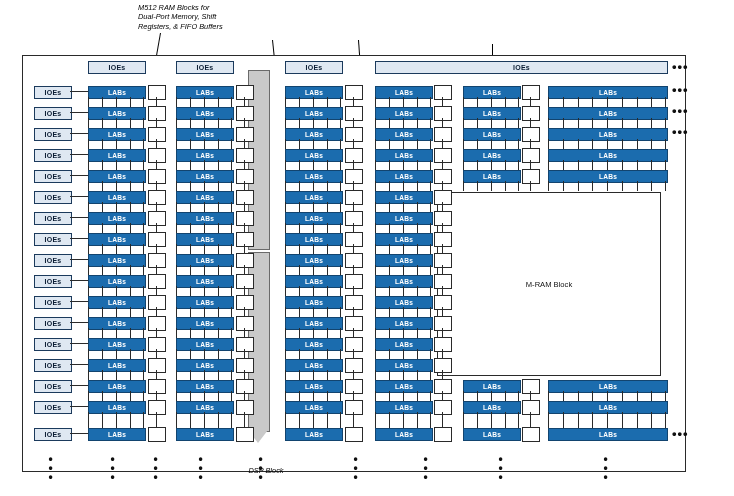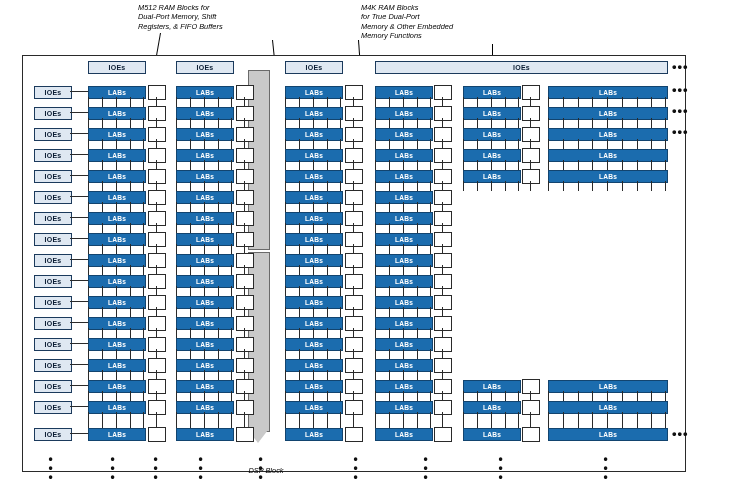--- a/index.html
+++ b/index.html
@@ -32,24 +32,20 @@
   .cap{position:absolute;font-style:italic;font-size:7.4px;line-height:9.3px;color:#000;text-align:center;}
 </style>
 </head>
 <body>
 
 <div id="stage">
 
   <div class="ann" style="left:138px;top:3px;width:102px;">M512 RAM Blocks for
 Dual-Port Memory, Shift
 Registers, &amp; FIFO Buffers</div>
-  <div class="ann" style="left:361px;top:3px;width:104px;">M4K RAM Blocks
-for True Dual-Port
-Memory &amp; Other Embedded
-Memory Functions</div>
 
   <div class="leader vline" style="left:160px;top:33px;height:54px;transform:rotate(10deg);transform-origin:top;"></div>
   <div class="leader vline" style="left:272px;top:40px;height:30px;transform:rotate(-6deg);transform-origin:top;"></div>
   <div class="leader vline" style="left:358px;top:40px;height:48px;transform:rotate(-4deg);transform-origin:top;"></div>
   <div class="leader vline" style="left:492px;top:44px;height:22px;"></div>
 
   <div id="board"></div>
 
   <div class="ioe" style="left:88px;top:61px;width:56px;height:11px;">IOEs</div>
   <div class="ioe" style="left:176px;top:61px;width:56px;height:11px;">IOEs</div>
@@ -57,20 +53,21 @@
   <div class="ioe" style="left:375px;top:61px;width:291px;height:11px;">IOEs</div>
 
   <div class="dspcol" style="left:248px;top:70px;width:20px;height:178px;"></div>
   <div class="dspcol" style="left:248px;top:252px;width:20px;height:178px;"></div>
   <div class="dsptip" style="left:248px;top:430px;border-left:10px solid transparent;border-right:10px solid transparent;border-top:13px solid #c9c9c9;"></div>
   <div class="dsptip" style="left:248px;top:430px;border-left:10px solid transparent;border-right:10px solid transparent;border-top:13px solid transparent;"></div>
 
   <div class="cap" style="left:240px;top:466px;width:52px;">DSP
 Block</div>
 
+  <div class="mram" style="left:437px;top:192px;width:222px;height:182px;">M-RAM Block</div>
 
   <div class="dots" style="left:672px;top:63px;">•••</div>
   <div class="dots" style="left:672px;top:86px;">•••</div>
   <div class="dots" style="left:672px;top:107px;">•••</div>
   <div class="dots" style="left:672px;top:128px;">•••</div>
   <div class="dots" style="left:672px;top:430px;">•••</div>
 
   <div id="grid">
       <div class="ioe" style="left: 34px; top: 86px; width: 36px; height: 11px;">IOEs</div>
       <div class="wire" style="left: 70px; top: 91px; width: 18px; height: 1px;"></div>

